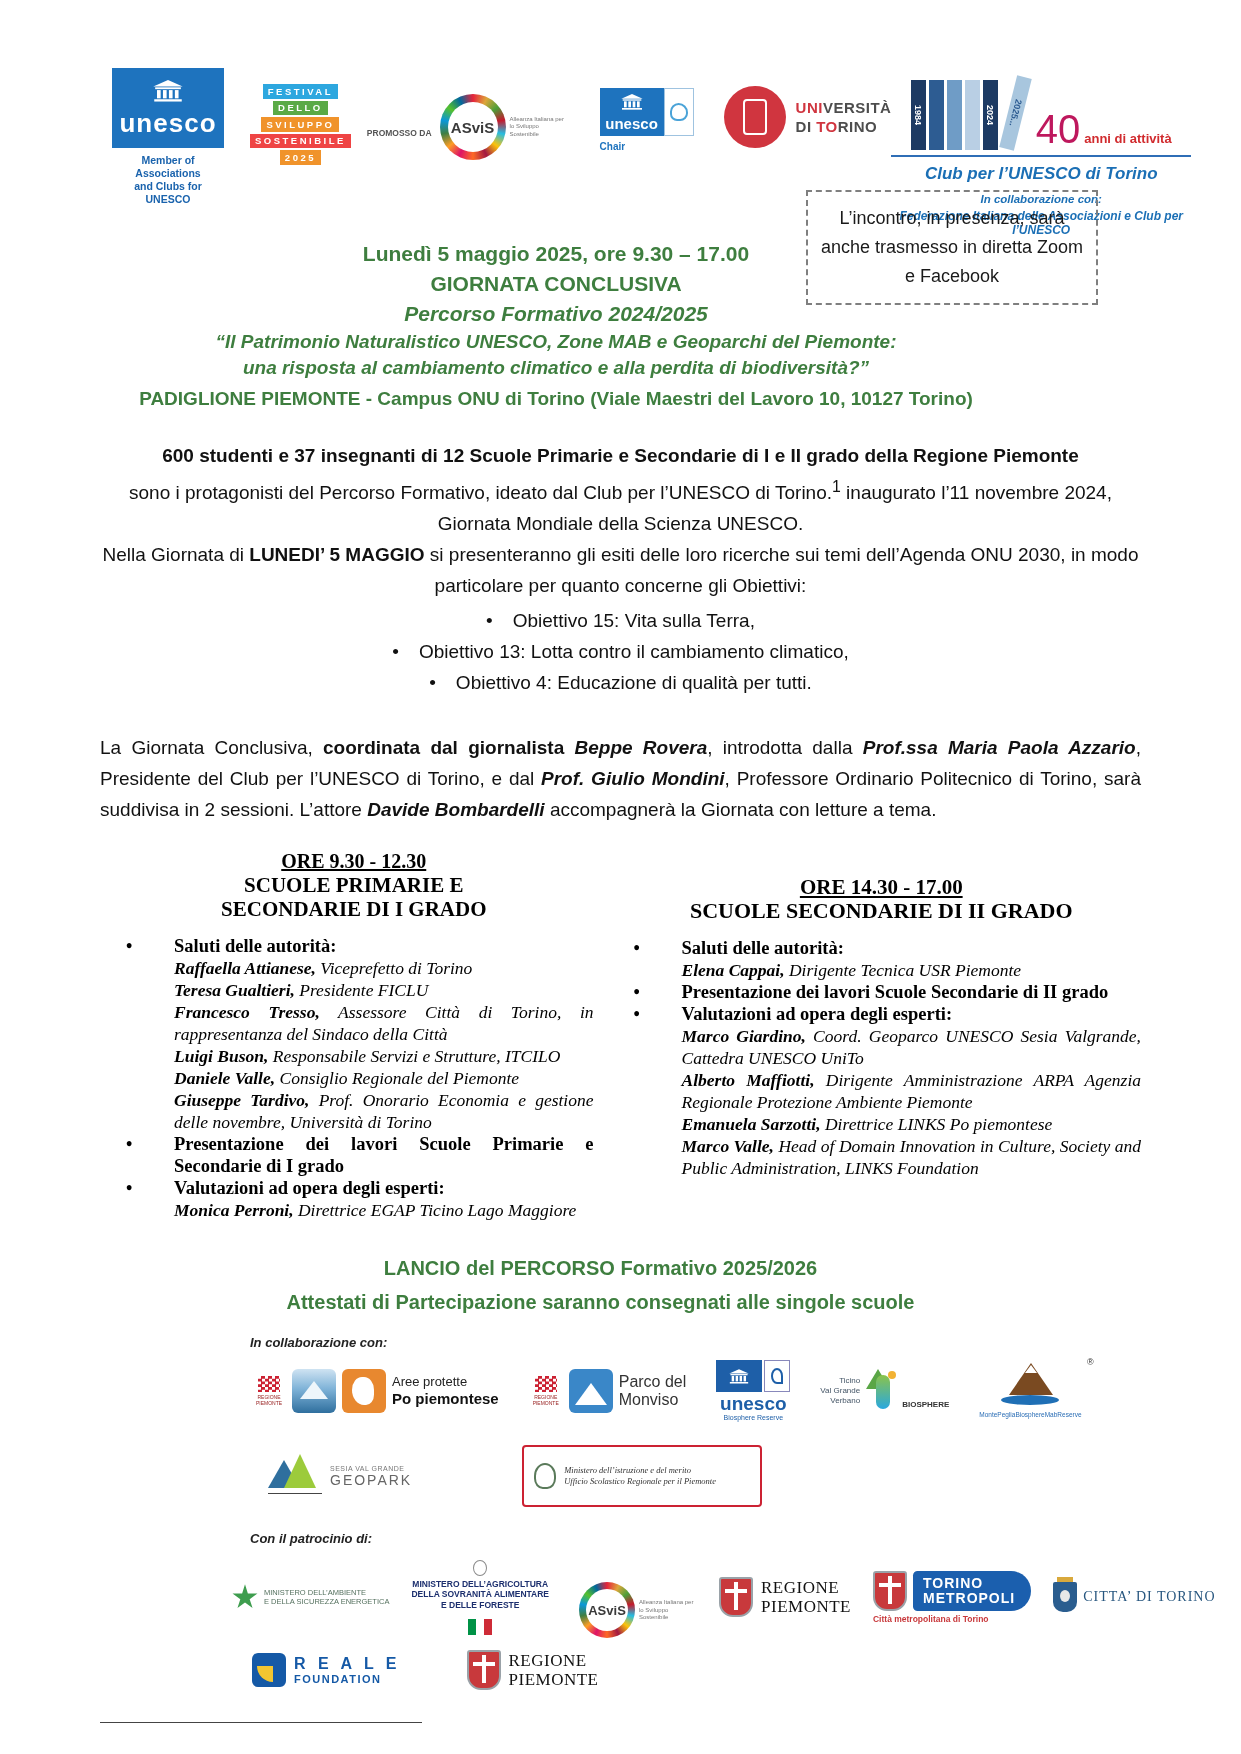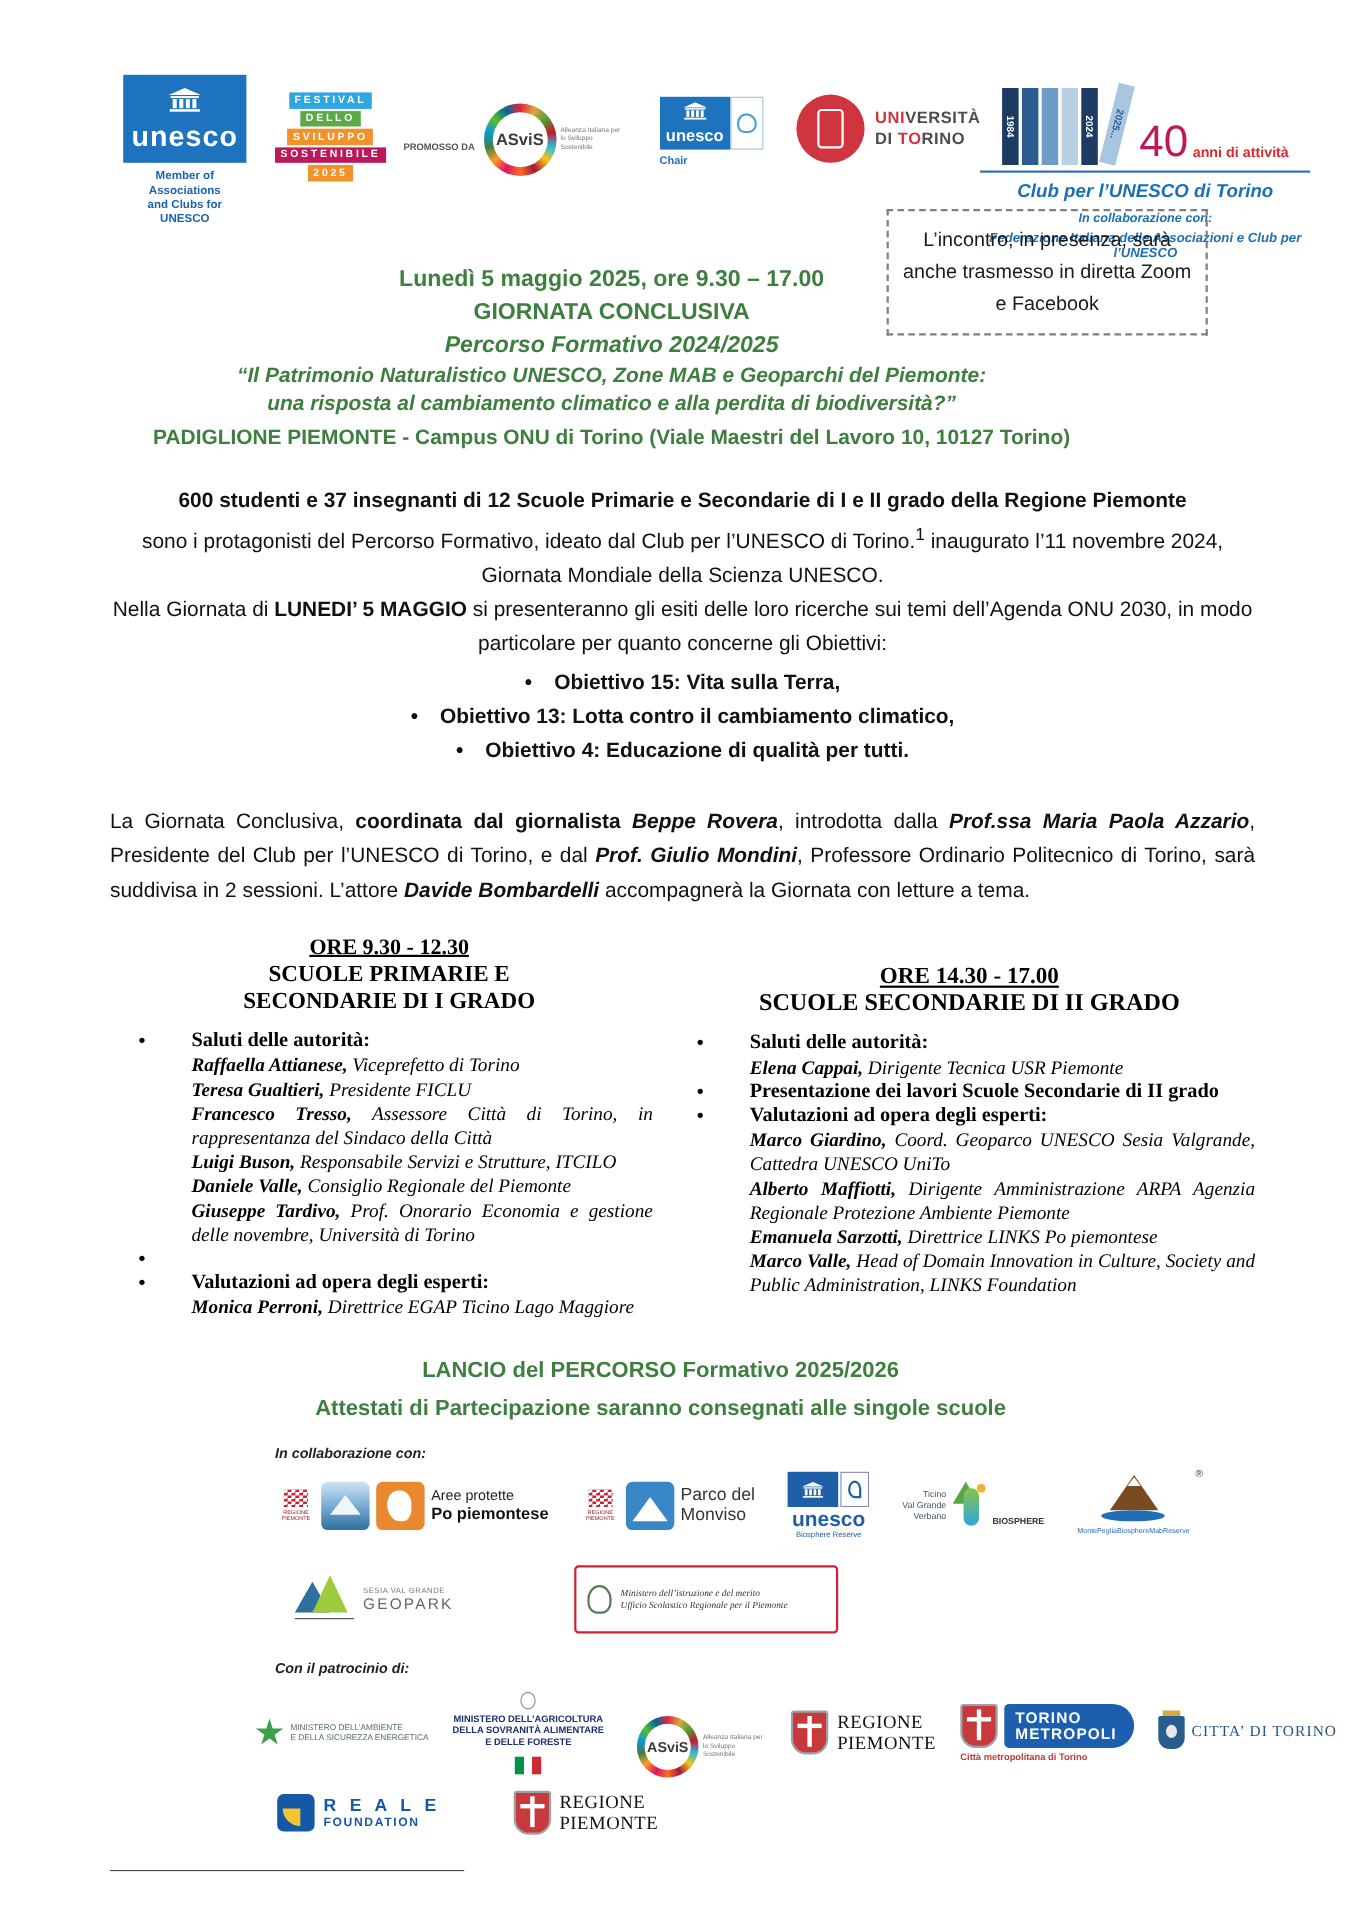--- a/index.html
+++ b/index.html
@@ -11,21 +11,21 @@
   .header{display:flex;align-items:flex-start;padding:68px 50px 0 112px}
   .h-unesco{width:124px;text-align:center}
   .unesco-box{background:#1e73be;width:112px;height:80px;display:flex;flex-direction:column;
               align-items:center;justify-content:center;gap:4px;margin:0 auto}
   .unesco-word{color:#fff;font-weight:bold;font-size:26px;letter-spacing:1px;line-height:1}
   .unesco-cap{margin-top:6px;color:#1a63ad;font-weight:bold;font-size:10.5px;line-height:13px}
   .h-festival{margin-left:26px;margin-top:16px;display:flex;flex-direction:column;align-items:center}
   .fest-row{color:#fff;font-weight:bold;font-size:9.5px;letter-spacing:2.5px;padding:2.5px 5px;
             margin-bottom:2px;line-height:1;white-space:nowrap}
   .fr1{background:#2da7df}.fr2{background:#5aaa46}.fr3{background:#f0932b}
-  .fr4{background:#be185d}.fr5{background:#f0932b}
+  .fr4{background:#ef4444}.fr5{background:#f0932b}
   .h-promosso{margin:60px 0 0 16px;font-size:8.5px;color:#555;font-weight:bold;white-space:nowrap}
   .h-asvis{display:flex;align-items:center;margin-left:8px;margin-top:26px}
   .asvis-ring{width:66px;height:66px;border-radius:50%;position:relative;display:flex;
               align-items:center;justify-content:center;
               background:conic-gradient(#e5243b,#dda63a,#4c9f38,#c5192d,#26bde2,#fcc30b,
                          #a21942,#fd6925,#dd1367,#fd9d24,#3f7e44,#0a97d9,#56c02b,#00689d,#e5243b)}
   .asvis-ring::after{content:"";position:absolute;inset:8px;background:#fff;border-radius:50%}
   .asvis-word{position:relative;z-index:1;font-weight:bold;font-size:15px;color:#3a3a3a}
   .asvis-cap{font-size:6px;color:#777;width:58px;line-height:7.5px;margin-left:4px}
   .h-chair{margin-left:32px;margin-top:20px}
@@ -68,21 +68,21 @@
   .t-big{font-size:21px;font-weight:bold;line-height:30px}
   .t-ital{font-style:italic}
   .t-sub{font-size:19px;font-weight:bold;font-style:italic;line-height:26px}
   .t-place{font-size:19px;font-weight:bold;line-height:30px;margin-top:3px}
 
   
   .intro{margin:26px 100px 0;text-align:center;font-size:19px;line-height:31px}
   .b{font-weight:bold}
   .bi{font-weight:bold;font-style:italic}
   .objectives{margin-top:4px}
-  .obj-line{display:flex;justify-content:center;gap:20px;font-size:19px;font-weight:bold;line-height:31px}
+  .obj-line{display:flex;justify-content:center;gap:20px;font-size:19px;font-weight:normal;line-height:31px}
   .obj-dot::before{content:"•"}
   .coord{margin:34px 100px 0;text-align:justify;font-size:19px;line-height:31px}
 
   
   .columns{display:flex;margin:24px 100px 0 114px;gap:28px;font-family:"Liberation Serif",serif;color:#000}
   .col-left{width:480px}
   .col-right{width:520px}
   .col-head{text-align:center;margin-bottom:14px}
   .col-time{font-size:20px;font-weight:bold;text-decoration:underline;line-height:24px}
   .col-title{font-size:21px;font-weight:bold;line-height:24px}
@@ -368,20 +368,23 @@
           <div class="speaker"><span class="sp-n">Raffaella Attianese,</span><span class="sp-r"> Viceprefetto di Torino</span></div>
           <div class="speaker"><span class="sp-n">Teresa Gualtieri,</span><span class="sp-r"> Presidente FICLU</span></div>
           <div class="speaker"><span class="sp-n">Francesco Tresso,</span><span class="sp-r"> Assessore Città di Torino, in rappresentanza del Sindaco della Città</span></div>
           <div class="speaker"><span class="sp-n">Luigi Buson,</span><span class="sp-r"> Responsabile Servizi e Strutture, ITCILO</span></div>
           <div class="speaker"><span class="sp-n">Daniele Valle,</span><span class="sp-r"> Consiglio Regionale del Piemonte</span></div>
           <div class="speaker"><span class="sp-n">Giuseppe Tardivo,</span><span class="sp-r"> Prof. Onorario Economia e gestione delle novembre, Università di Torino</span></div>
         </div>
       </div>
       <div class="cb">
         <span class="cb-dot"></span>
+        <div class="cb-body">
+            <div class="cb-label">Presentazione dei lavori Scuole Primarie e Secondarie di I grado</div>
+          </div>
       </div>
       <div class="cb">
         <span class="cb-dot"></span>
         <div class="cb-body">
           <div class="cb-label">Valutazioni ad opera degli esperti:</div>
           <div class="speaker"><span class="sp-n">Monica Perroni,</span><span class="sp-r"> Direttrice EGAP Ticino Lago Maggiore</span></div>
         </div>
       </div>
     </div>
 

